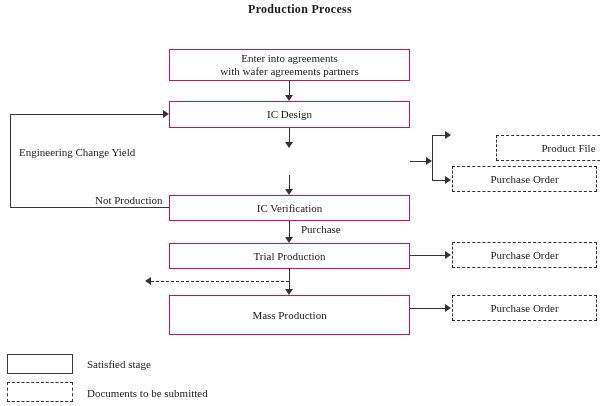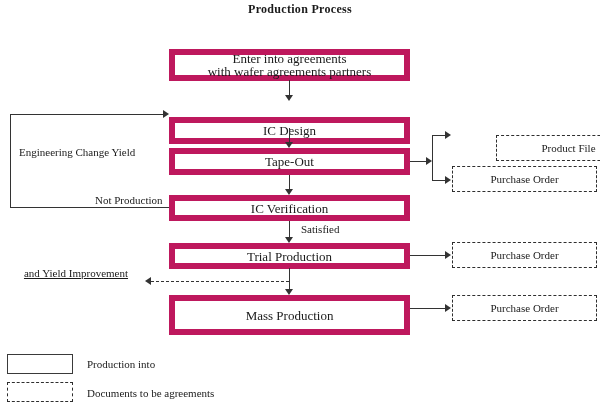--- a/index.html
+++ b/index.html
@@ -18,28 +18,28 @@
     top: 2px; left: 0; width: 600px;
     text-align: center;
     font-size: 12px;
     font-weight: bold;
     letter-spacing: 0.3px;
   }
   .stage {
     position: absolute;
     left: 169px;
     width: 241px;
-    border: 6px solid #be185d;
+    border: 1px solid #be185d;
     background: #ffffff;
     display: flex;
     flex-direction: column;
     align-items: center;
     justify-content: center;
     text-align: center;
-    font-size: 13px;
+    font-size: 11px;
     line-height: 13px;
   }
   .doc {
     position: absolute;
     left: 452px;
     width: 145px;
     height: 26px;
     border: 1px dashed #2e2e2e;
     background: #ffffff;
     display: flex;
@@ -97,25 +97,22 @@
 <body>
 
 <div id="canvas">
 
   <div class="title">Production Process</div>
 
   <div class="stage" style="top:49px; height:32px;">
     <div>Enter into agreements</div>
     <div>with wafer agreements partners</div>
   </div>
-  <div class="stage" style="top:101px; height:27px;margin-top:16px;">
+  <div class="stage" style="top:101px; height:27px;">
     <div>IC Design</div>
-  </div>
-  <div class="stage" style="top:148px; height:27px;">
-    <div>Tape-Out</div>
   </div>
   <div class="stage" style="top:243px; height:26px;">
     <div>Trial Production</div>
   </div>
   <div class="stage" style="top:195px; height:26px;">
     <div>IC Verification</div>
   </div>
   <div class="stage" style="top:295px; height:40px;">
     <div>Mass Production</div>
   </div>
@@ -148,40 +145,39 @@
   <div class="vline" style="left:289px; top:268px; height:21px;"></div>
   <div class="arrow-down" style="left:285px; top:289px;"></div>
 
   <div class="hline" style="left:10px; top:207px; width:159px;"></div>
   <div class="vline" style="left:10px; top:114px; height:94px;"></div>
   <div class="hline" style="left:10px; top:114px; width:153px;"></div>
   <div class="arrow-right" style="left:163px; top:110px;"></div>
 
   <div class="flabel" style="left:19px; top:146px;">Engineering Change Yield</div>
   <div class="flabel" style="left:95px; top:194px;">Not Production</div>
-  <div class="flabel" style="left:301px; top:223px;">Satisfied</div>
+  <div class="flabel" style="left:301px; top:223px;">Purchase</div>
 
   <div class="hline" style="left:410px; top:161px; width:16px;"></div>
   <div class="arrow-right" style="left:426px; top:157px;"></div>
   <div class="vline" style="left:432px; top:135px; height:46px;"></div>
   <div class="hline" style="left:432px; top:135px; width:13px;"></div>
   <div class="arrow-right" style="left:445px; top:131px;"></div>
   <div class="hline" style="left:432px; top:180px; width:13px;"></div>
   <div class="arrow-right" style="left:445px; top:176px;"></div>
 
   <div class="hline" style="left:410px; top:255px; width:35px;"></div>
   <div class="arrow-right" style="left:445px; top:251px;"></div>
 
   <div class="hline" style="left:410px; top:308px; width:35px;"></div>
   <div class="arrow-right" style="left:445px; top:304px;"></div>
 
   <div class="dashline" style="left:151px; top:281px; width:138px;"></div>
   <div class="arrow-left" style="left:145px; top:277px;"></div>
   <div class="proc-opt">
-    <span>and Yield Improvement</span>
   </div>
 
   <div class="legend-box-solid" style="top:354px;"></div>
-  <div class="flabel" style="left:87px; top:358px;">Production into</div>
+  <div class="flabel" style="left:87px; top:358px;">Satisfied stage</div>
   <div class="legend-box-dashed" style="top:382px;"></div>
-  <div class="flabel" style="left:87px; top:387px;">Documents to be agreements</div>
+  <div class="flabel" style="left:87px; top:387px;">Documents to be submitted</div>
 
 </div>
 
 </body></html>

